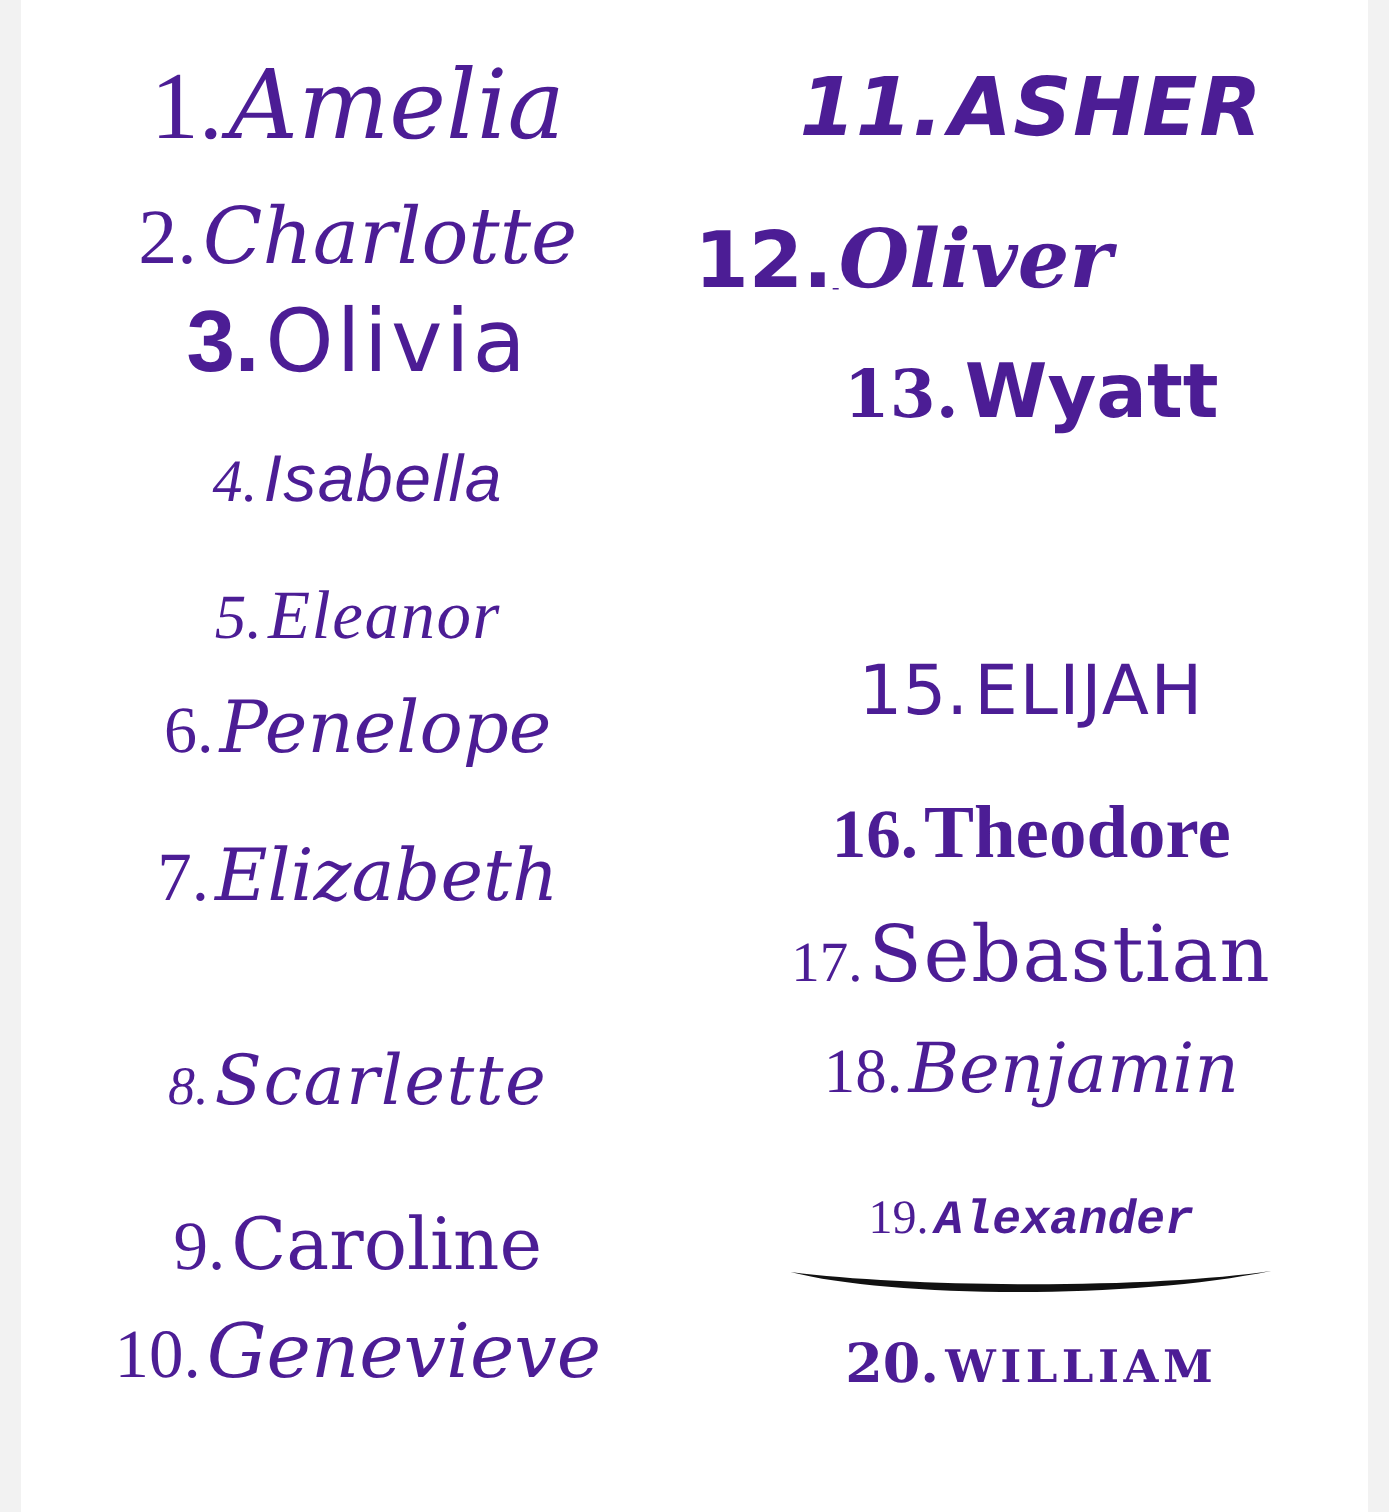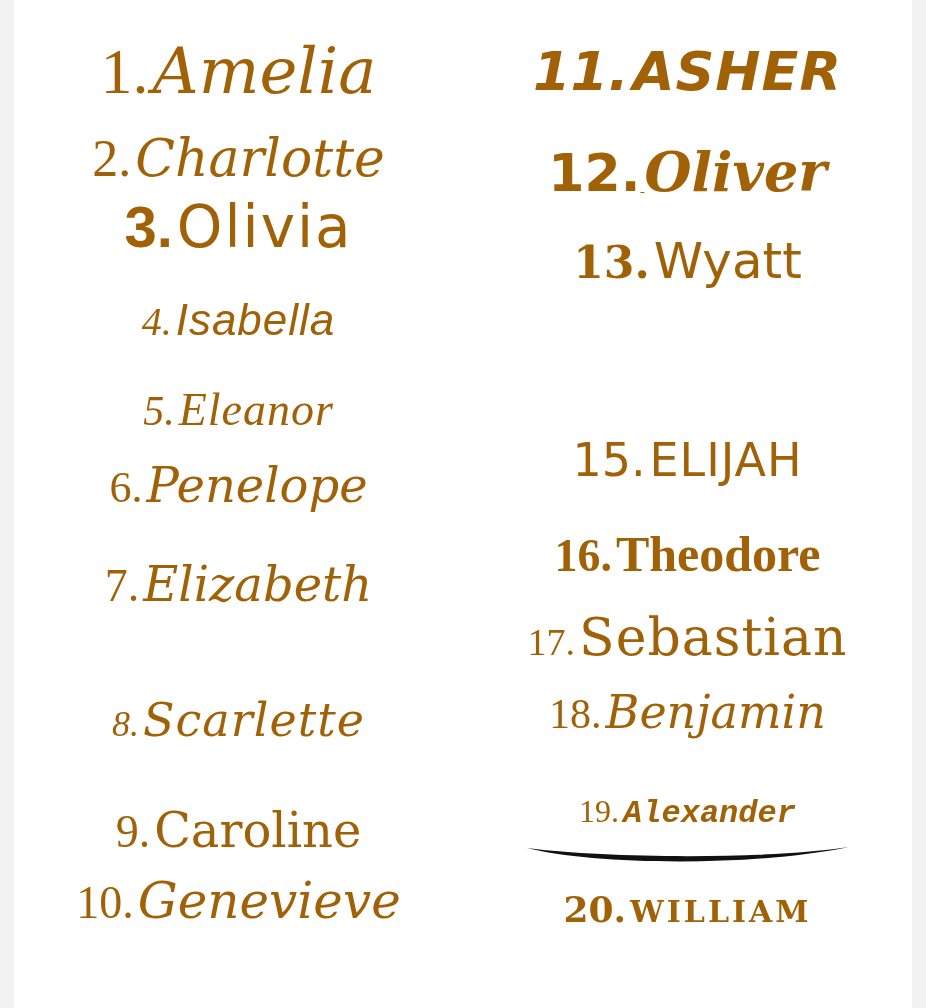--- a/index.html
+++ b/index.html
@@ -43,21 +43,21 @@
   .column {
     flex: 1 1 50%;
     position: relative;
   }
   .name-row {
     position: absolute;
     left: 0;
     width: 100%;
     display: block;
     white-space: nowrap;
-    color: #a16207;
+    color: #4c1d95;
   }
   .num {
     display: inline-block;
   }
   .nm {
     display: inline-block;
   }
 
   
   .r1  { top: 34px;  text-align: center; }
@@ -98,27 +98,27 @@
 
   .r10 { top: 872px; text-align: center; }
   .r10 .num { font-family: "Liberation Serif", serif; font-size: 46px; }
   .r10 .nm  { font-family: "DejaVu Serif", serif; font-style: italic; font-size: 50px; }
 
   
   .s11 { top: 40px;  text-align: center; }
   .s11 .num { font-family: "DejaVu Sans", sans-serif; font-weight: bold; font-style: italic; font-size: 54px; }
   .s11 .nm  { font-family: "DejaVu Sans", sans-serif; font-weight: bold; font-style: italic; font-size: 54px; letter-spacing: 1px; }
 
-  .s12 { top: 140px; text-align: center; text-decoration: underline; }
+  .s12 { top: 140px; text-align: left; text-decoration: underline; }
   .s12 .num { font-family: "DejaVu Sans", sans-serif; font-weight: bold; font-size: 52px; }
   .s12 .nm  { font-family: "DejaVu Serif", serif; font-weight: bold; font-style: italic; font-size: 54px; }
 
   .s13 { top: 232px; text-align: center; }
   .s13 .num { font-family: "DejaVu Serif", serif; font-weight: bold; font-size: 44px; }
-  .s13 .nm  { font-family: "DejaVu Sans", sans-serif; font-weight: normal; font-size: 50px; }
+  .s13 .nm  { font-family: "DejaVu Sans", sans-serif; font-weight: bold; font-size: 50px; }
 
   .s14 { top: 325px; text-align: center; }
   .s14 .num { font-family: "DejaVu Sans", sans-serif; font-size: 48px; letter-spacing: 2px; }
   .s14 .nm  { font-family: "DejaVu Sans", sans-serif; font-size: 50px; letter-spacing: 1px; }
 
   .s15 { top: 433px; text-align: center; }
   .s15 .num { font-family: "DejaVu Sans", sans-serif; font-size: 46px; }
   .s15 .nm  { font-family: "DejaVu Sans", sans-serif; font-size: 46px; letter-spacing: 1px; }
 
   .s16 { top: 525px; text-align: center; }

